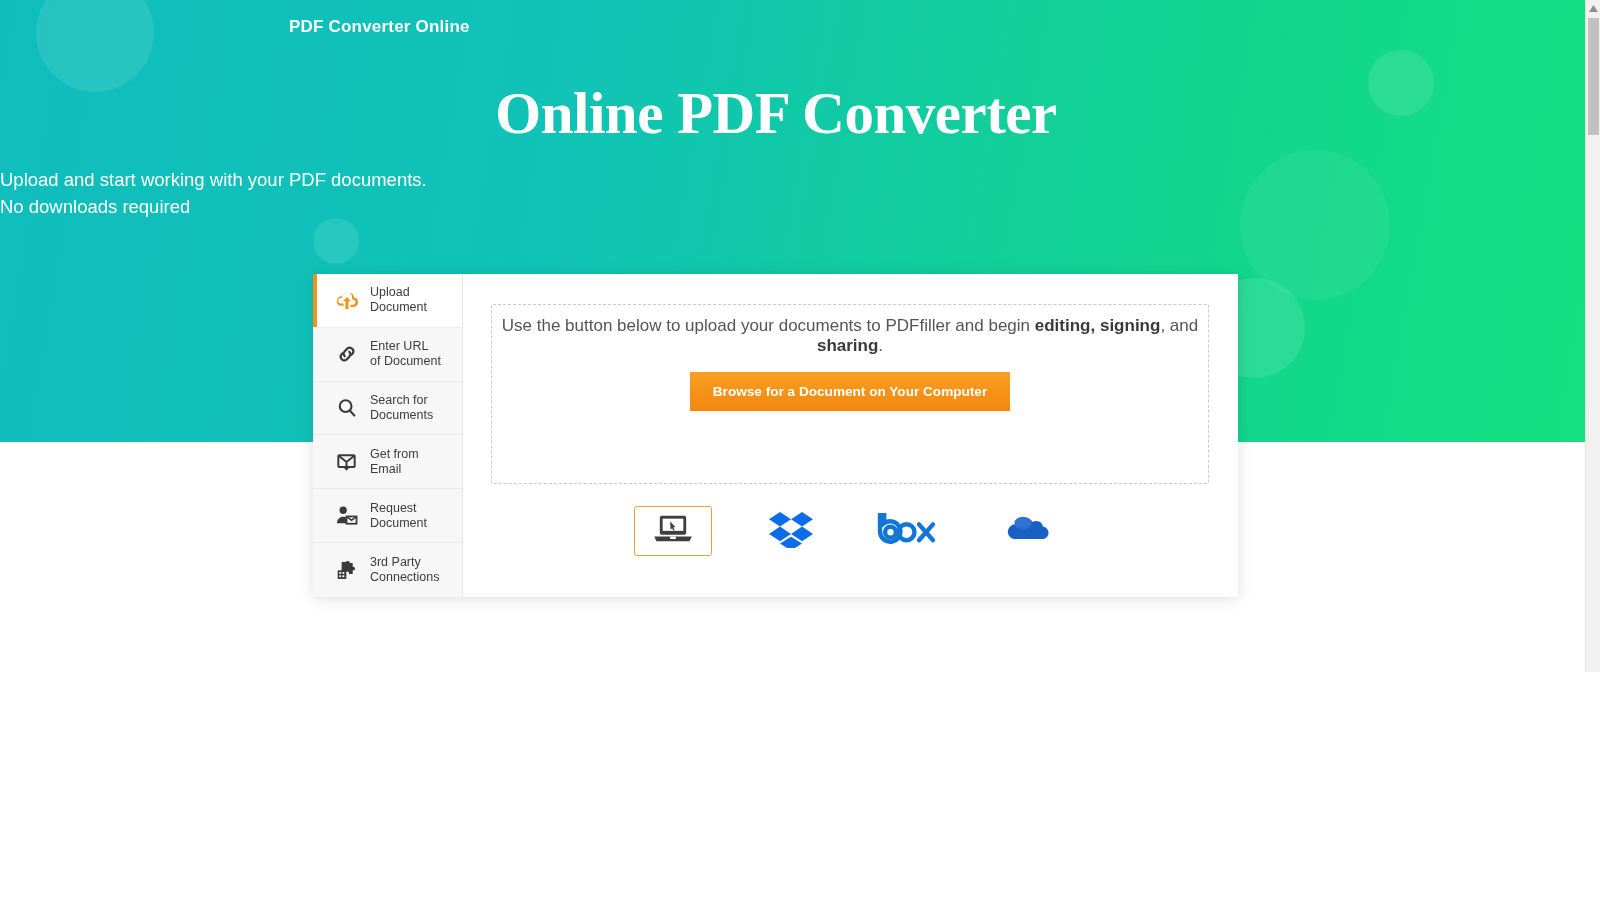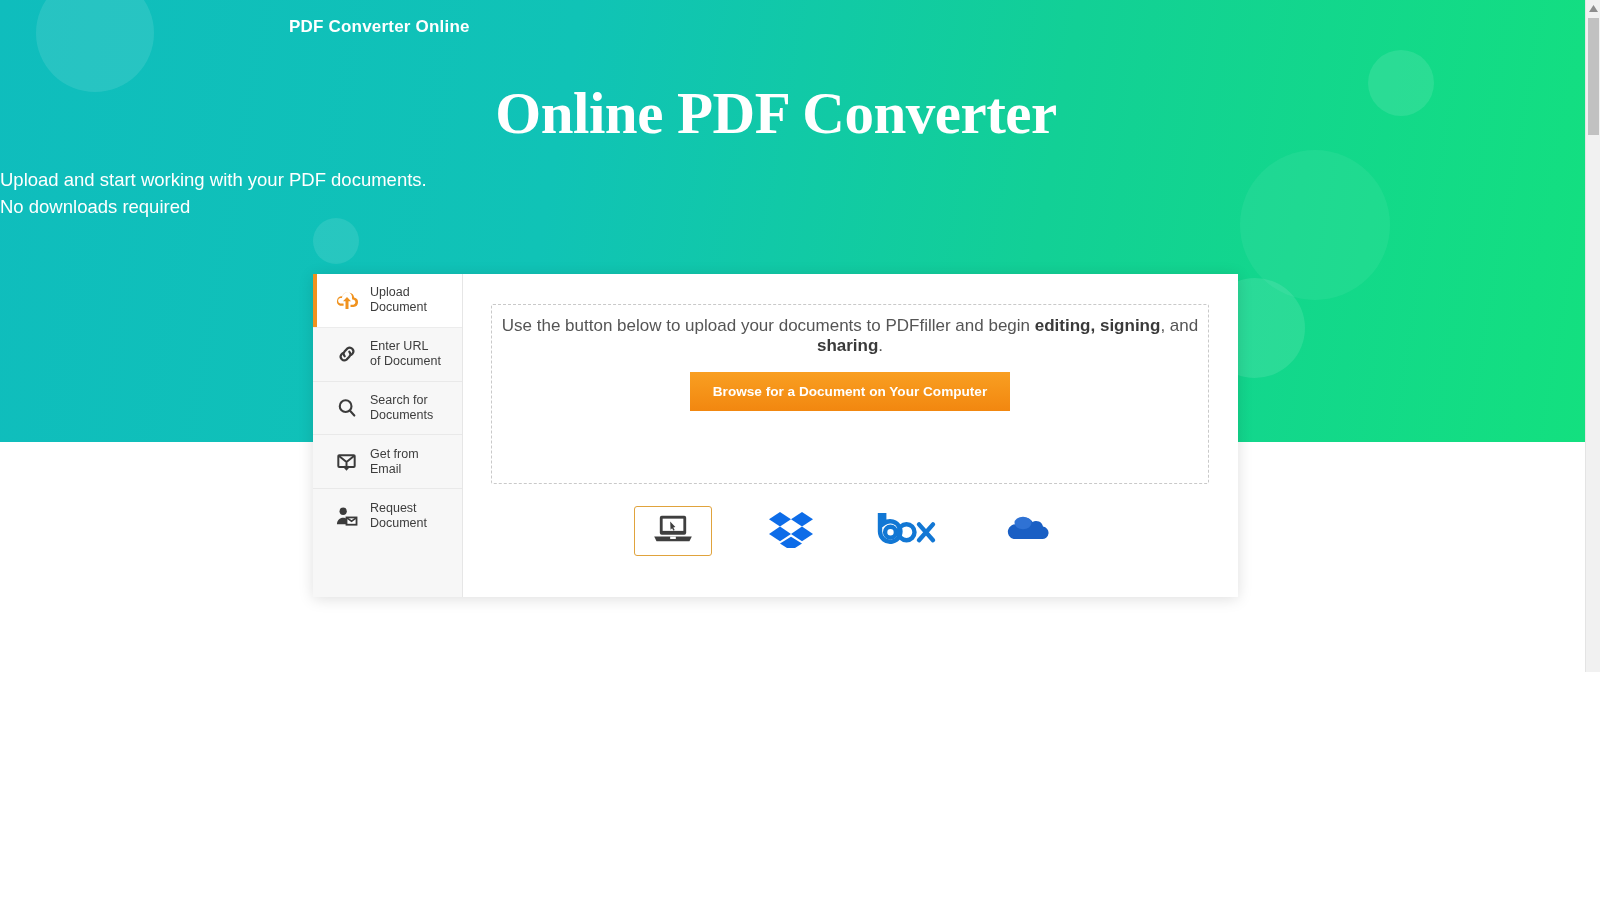--- a/index.html
+++ b/index.html
@@ -191,20 +191,36 @@
             <rect x="12" y="12" width="10.5" height="7.6" fill="#fff" stroke="#3b3b3b" stroke-width="1.9"></rect>
             <path d="M12.4 12.4l4.9 3.6 4.9-3.6" fill="none" stroke="#3b3b3b" stroke-width="1.7"></path>
           </svg>
         </span>
         <span class="side-label">
           <span>Request</span><br>
           <span>Document</span>
         </span>
       </div>
 
+      <div class="side-item">
+        <span class="side-ico">
+          <svg width="23" height="22" viewBox="0 0 24 24">
+            <path d="M13.5 2.2a2.2 2.2 0 0 1 2.2 2.2h3.1v4.2a2 2 0 1 1 0 3.8v3.9h-4.1a2.1 2.1 0 1 0-4 0h-4V3.4h4.5a2.2 2.2 0 0 1 2.3-1.2z" fill="#3b3b3b"></path>
+            <rect x="2.4" y="12.4" width="9.4" height="9.4" fill="#3b3b3b"></rect>
+            <rect x="4.2" y="14.2" width="2" height="2" fill="#fff"></rect>
+            <rect x="7.6" y="14.2" width="2" height="2" fill="#fff"></rect>
+            <rect x="4.2" y="17.8" width="2" height="2" fill="#fff"></rect>
+            <rect x="7.6" y="17.8" width="2" height="2" fill="#fff"></rect>
+          </svg>
+        </span>
+        <span class="side-label">
+          <span>3rd Party</span><br>
+          <span>Connections</span>
+        </span>
+      </div>
     </div>
 
     <div class="content">
       <div class="dropzone">
         <div class="dz-desc">
           <div><span>Use the button below to upload your documents to PDFfiller and begin </span><b>editing, signing</b><span>, and </span><b>sharing</b><span>.</span></div>
         </div>
         <button class="browse-btn">Browse for a Document on Your Computer</button>
       </div>
 

